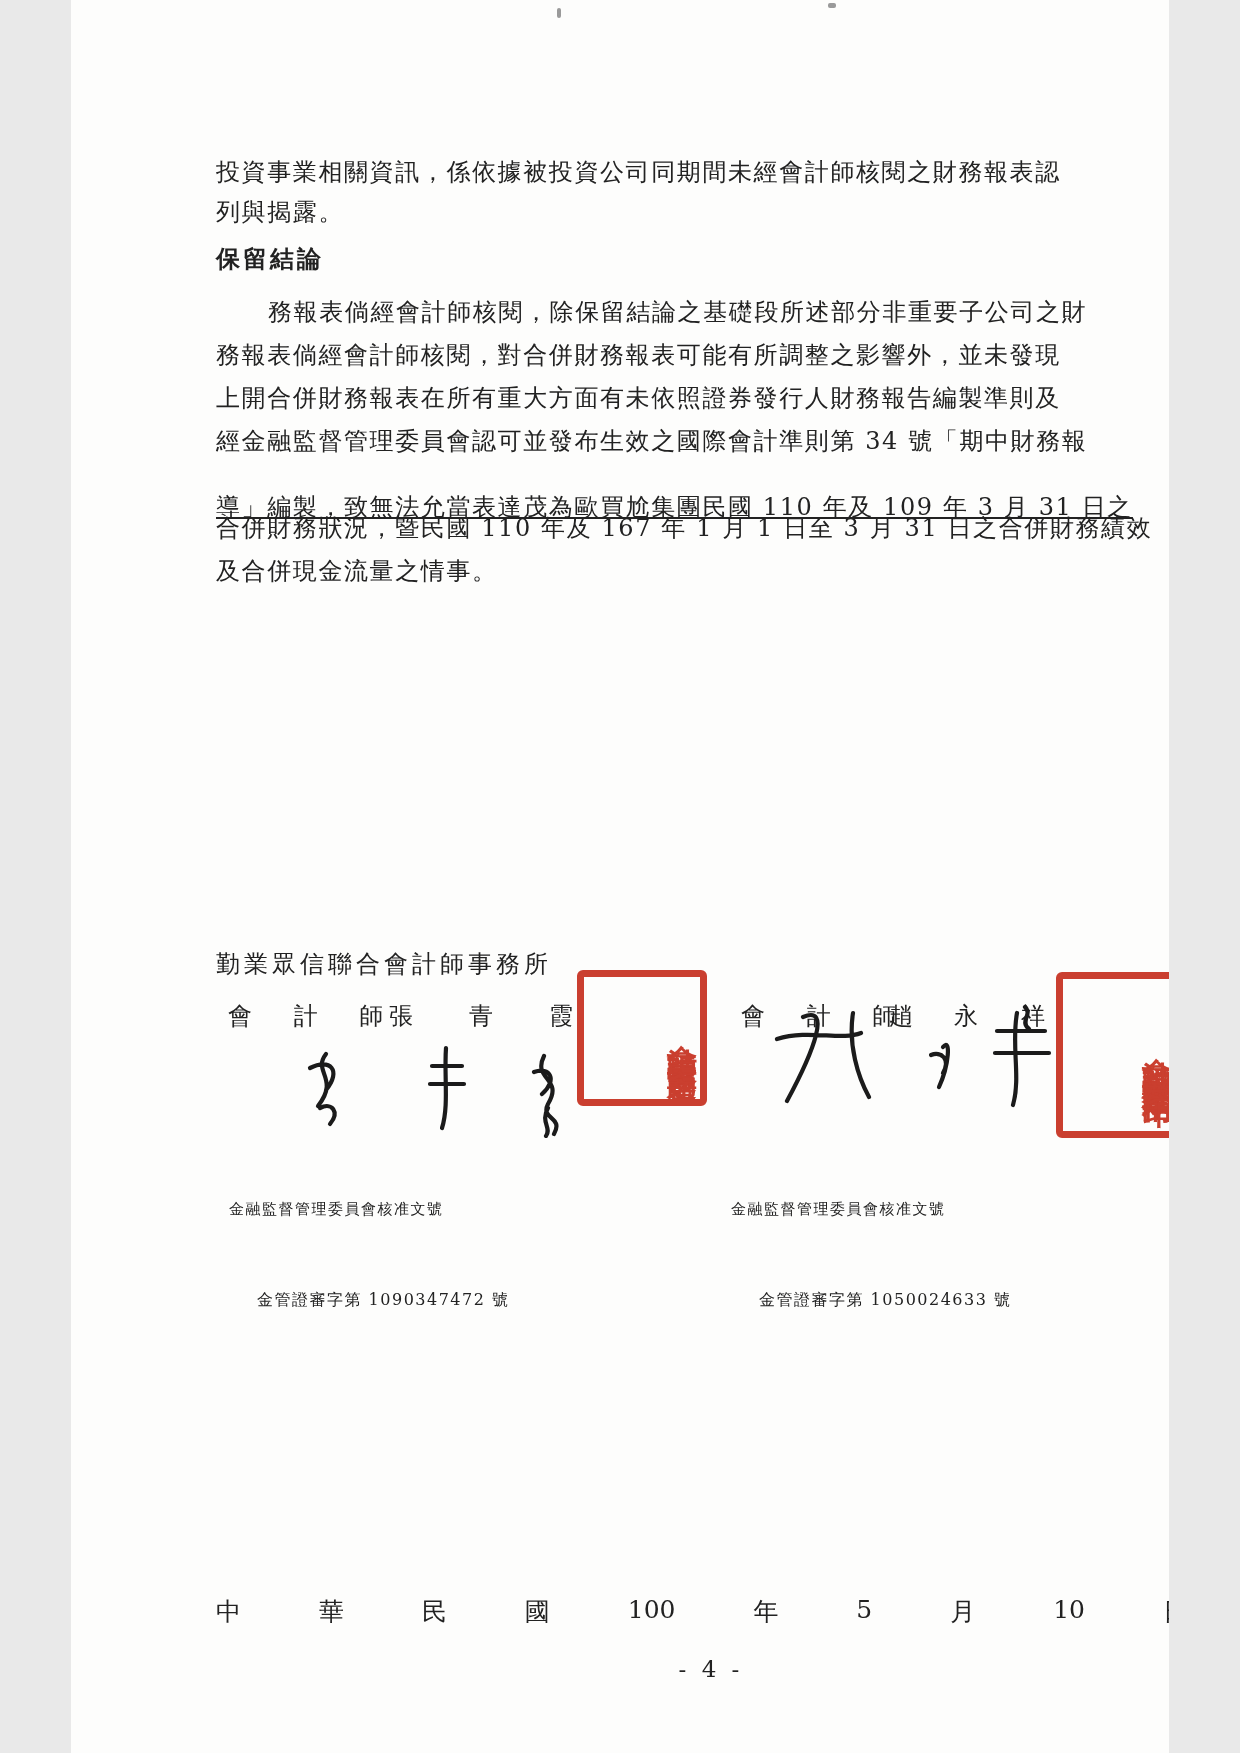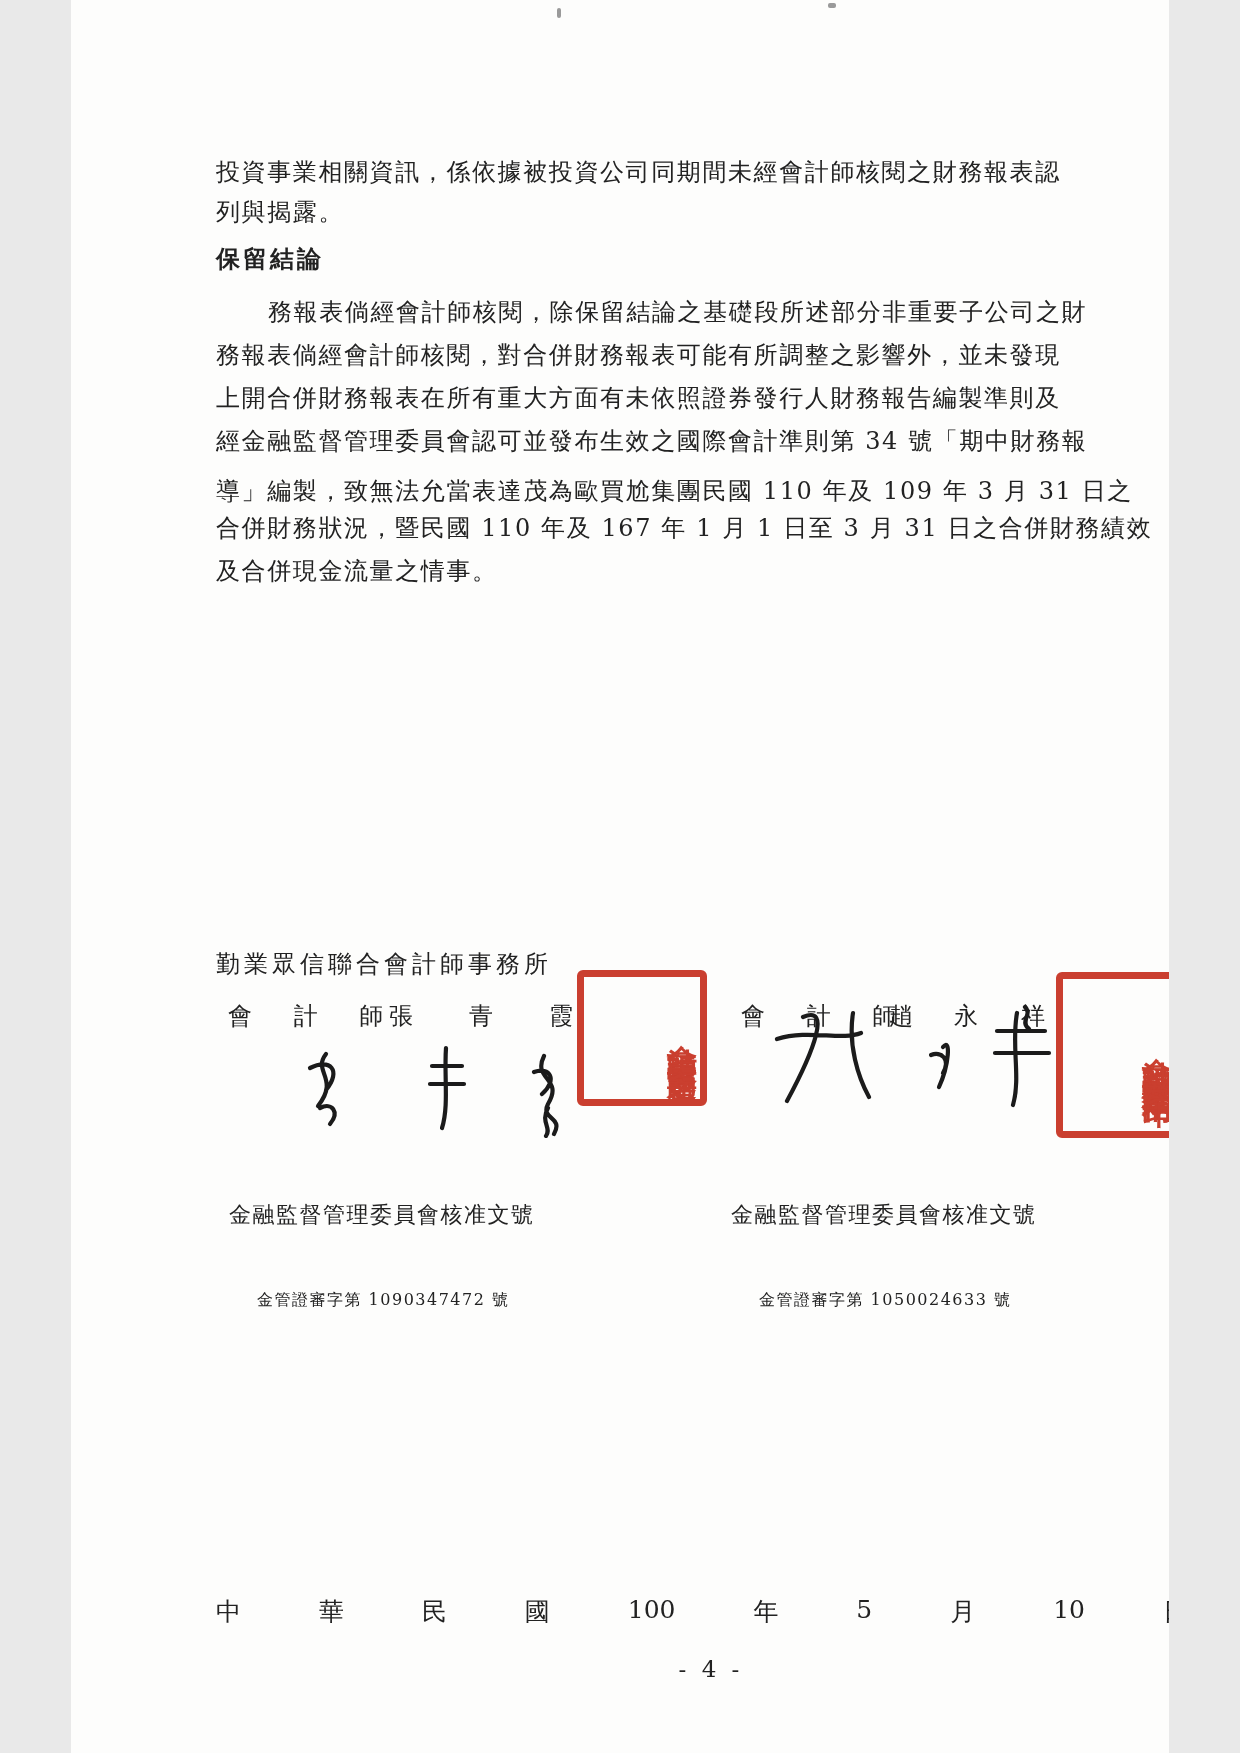--- a/index.html
+++ b/index.html
@@ -12,21 +12,21 @@
     color:#222222;
     overflow:hidden;
   }
   .abs{position:absolute;white-space:pre;}
   .bodyline{font-size:24px;letter-spacing:1.6px;line-height:32px;}
   .indent{text-indent:52px;}
   .heading{font-weight:bold;letter-spacing:3px;}
   .firm{font-size:24px;letter-spacing:4px;}
   .acct-title{font-size:24px;letter-spacing:17px;margin-left:12px;}
   .name-char{font-size:24px;}
-  .approval-h{font-size:22px;letter-spacing:1.5px;}
+  .approval-h{font-size:15px;letter-spacing:1.5px;}
   .approval-n{font-size:16px;letter-spacing:1.5px;margin-top:48px;}
   .seal{
     position:absolute;
     border:7px solid #c62f1e;
     border-radius:6px;
     color:#c62f1e;
     writing-mode:vertical-rl;
     font-weight:bold;
     font-size:30px;
     line-height:34px;
@@ -61,21 +61,21 @@
 
   <div class="abs bodyline" style="left:145px;top:156px;">投資事業相關資訊，係依據被投資公司同期間未經會計師核閱之財務報表認</div>
   <div class="abs bodyline" style="left:145px;top:181px;margin-top:15px;">列與揭露。</div>
 
   <div class="abs bodyline heading" style="left:145px;top:243px;">保留結論</div>
 
   <div class="abs bodyline indent" style="left:145px;top:296px;">務報表倘經會計師核閱，除保留結論之基礎段所述部分非重要子公司之財</div>
   <div class="abs bodyline" style="left:145px;top:339px;">務報表倘經會計師核閱，對合併財務報表可能有所調整之影響外，並未發現</div>
   <div class="abs bodyline" style="left:145px;top:382px;">上開合併財務報表在所有重大方面有未依照證券發行人財務報告編製準則及</div>
   <div class="abs bodyline" style="left:145px;top:425px;">經金融監督管理委員會認可並發布生效之國際會計準則第 34 號「期中財務報</div>
-  <div class="abs bodyline" style="left:145px;top:475px;">導」編製，致無法允當表達茂為歐買尬集團民國 110 年及 109 年 3 月 31 日之</div>
+  <div class="abs bodyline" style="left:145px;top:491px;text-decoration:underline;">導」編製，致無法允當表達茂為歐買尬集團民國 110 年及 109 年 3 月 31 日之</div>
   <div class="abs bodyline" style="left:145px;top:512px;">合併財務狀況，暨民國 110 年及 167 年 1 月 1 日至 3 月 31 日之合併財務績效</div>
   <div class="abs firm" style="left:145px;top:948px;">勤業眾信聯合會計師事務所</div>
 
   <div class="abs bodyline" style="left:145px;top:555px;">及合併現金流量之情事。</div>
 
   <div class="abs acct-title" style="left:145px;top:1000px;">會 計 師</div>
   <div class="abs name-char" style="left:318px;top:1000px;">張</div>
   <div class="abs name-char" style="left:398px;top:1000px;">青</div>
   <div class="abs name-char" style="left:478px;top:1000px;">霞</div>
 

